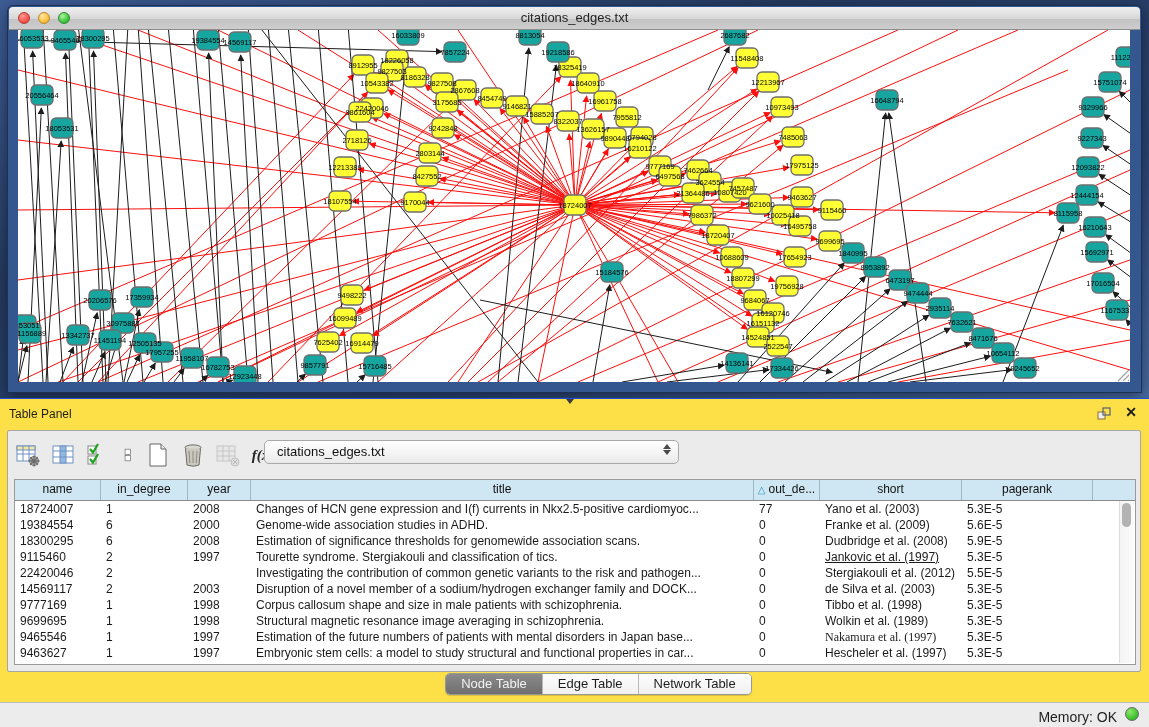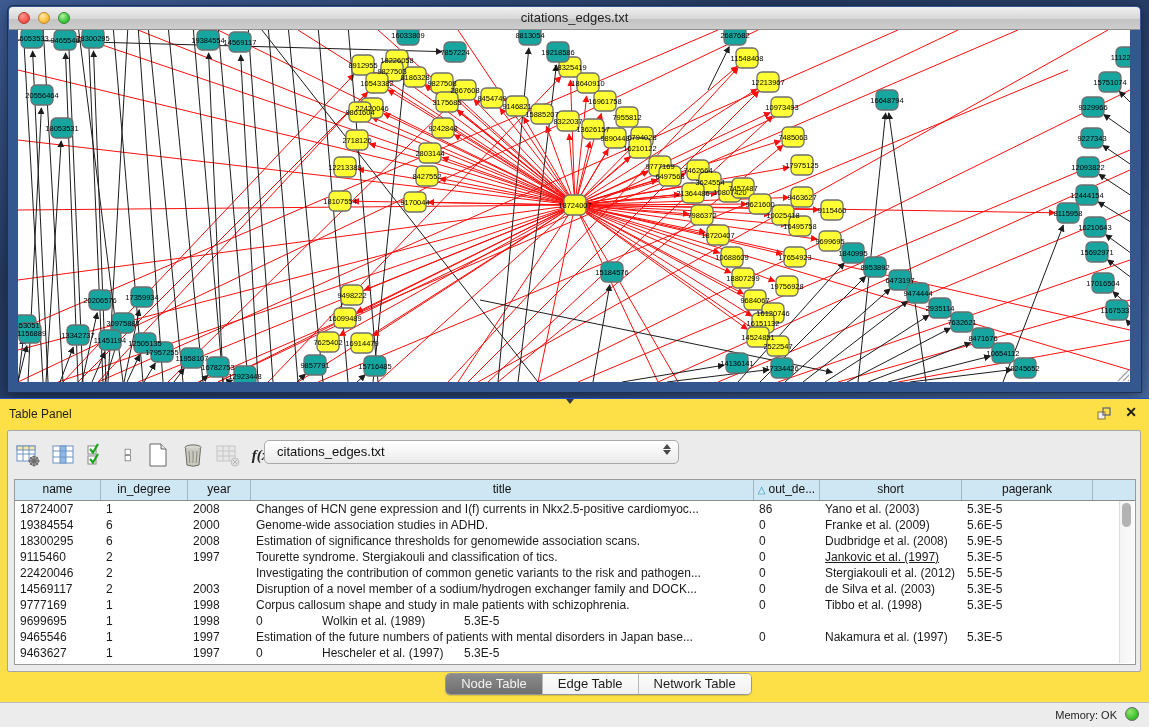--- a/index.html
+++ b/index.html
@@ -57,21 +57,21 @@
 
   .tabs{position:absolute;left:0;right:0;top:274px;display:flex;justify-content:center;}
   .seg{display:flex;border:1px solid #979797;border-radius:5px;overflow:hidden;background:#fff;
     box-shadow:0 1px 1px rgba(0,0,0,.15);margin-left:48px;}
   .seg .tab{font-size:13px;color:#1c1c1c;padding:2px 15px;line-height:16px;
     background:linear-gradient(#fefefe,#f0f0f0);border-right:1px solid #b9b9b9;}
   .seg .tab:last-child{border-right:none;}
   .seg .tab.sel{background:linear-gradient(#8b8b8b,#6f6f6f);color:#f3f3f3;}
 
   .statusbar{position:absolute;left:0;right:0;bottom:0;height:25px;background:#ececec;border-top:1px solid #bcbcbc;}
-  .memlabel{position:absolute;right:32px;top:6px;font-size:11px;color:#1e1e1e;}
+  .memlabel{position:absolute;right:32px;top:6px;font-size:14px;color:#1e1e1e;}
   .memdot{position:absolute;right:10px;top:4px;width:14px;height:14px;border-radius:50%;
     background:radial-gradient(circle at 35% 30%,#8fe76b,#3cc02c 65%,#2b9c1e);border:1px solid #6a6a6a;box-sizing:border-box;}
 </style>
 </head>
 <body>
 
 <div class="desktop">
   <div class="graph-window">
     <div class="titlebar">
       <div class="traffic">
@@ -799,21 +799,21 @@
           <div class="th" style="width: 66px;"><span class="sort">△</span>out_de...</div>
           <div class="th" style="width: 142px;">short</div>
           <div class="th" style="width: 131px;">pagerank</div>
         </div>
       <div id="tbody">
           <div class="trow">
             <div class="td" style="width: 86px;">18724007</div>
             <div class="td" style="width: 87px;">1</div>
             <div class="td" style="width: 63px;">2008</div>
             <div class="td" style="width: 503px;">Changes of HCN gene expression and I(f) currents in Nkx2.5-positive cardiomyoc...</div>
-            <div class="td" style="width: 66px;">86</div>
+            <div class="td" style="width: 66px;">77</div>
             <div class="td" style="width: 142px;">Yano et al. (2003)</div>
             <div class="td" style="width: 131px;">5.3E-5</div>
           </div>
           <div class="trow">
             <div class="td" style="width: 86px;">19384554</div>
             <div class="td" style="width: 87px;">6</div>
             <div class="td" style="width: 63px;">2000</div>
             <div class="td" style="width: 503px;">Genome-wide association studies in ADHD.</div>
             <div class="td" style="width: 66px;">0</div>
             <div class="td" style="width: 142px;">Franke et al. (2009)</div>
@@ -852,46 +852,48 @@
             <div class="td" style="width: 63px;">2003</div>
             <div class="td" style="width: 503px;">Disruption of a novel member of a sodium/hydrogen exchanger family and DOCK...</div>
             <div class="td" style="width: 66px;">0</div>
             <div class="td" style="width: 142px;">de Silva et al. (2003)</div>
             <div class="td" style="width: 131px;">5.3E-5</div>
           </div>
           <div class="trow">
             <div class="td" style="width: 86px;">9777169</div>
             <div class="td" style="width: 87px;">1</div>
             <div class="td" style="width: 63px;">1998</div>
-            <div class="td" style="width: 503px;">Corpus callosum shape and study in male patients with schizophrenia.</div>
+            <div class="td" style="width: 503px;">Corpus callosum shape and size in male patients with schizophrenia.</div>
             <div class="td" style="width: 66px;">0</div>
             <div class="td" style="width: 142px;">Tibbo et al. (1998)</div>
             <div class="td" style="width: 131px;">5.3E-5</div>
           </div>
           <div class="trow">
             <div class="td" style="width: 86px;">9699695</div>
             <div class="td" style="width: 87px;">1</div>
             <div class="td" style="width: 63px;">1998</div>
+            <div class="td" style="width: 503px;">Structural magnetic resonance image averaging in schizophrenia.</div>
             <div class="td" style="width: 66px;">0</div>
             <div class="td" style="width: 142px;">Wolkin et al. (1989)</div>
             <div class="td" style="width: 131px;">5.3E-5</div>
           </div>
           <div class="trow">
             <div class="td" style="width: 86px;">9465546</div>
             <div class="td" style="width: 87px;">1</div>
             <div class="td" style="width: 63px;">1997</div>
             <div class="td" style="width: 503px;">Estimation of the future numbers of patients with mental disorders in Japan base...</div>
             <div class="td" style="width: 66px;">0</div>
-            <div class="td" style="width: 142px;">Nakamura et al. (1997)</div>
+            <div class="td" style="width: 142px; font-family: Liberation Serif, serif;">Nakamura et al. (1997)</div>
             <div class="td" style="width: 131px;">5.3E-5</div>
           </div>
           <div class="trow">
             <div class="td" style="width: 86px;">9463627</div>
             <div class="td" style="width: 87px;">1</div>
             <div class="td" style="width: 63px;">1997</div>
+            <div class="td" style="width: 503px;">Embryonic stem cells: a model to study structural and functional properties in car...</div>
             <div class="td" style="width: 66px;">0</div>
             <div class="td" style="width: 142px;">Hescheler et al. (1997)</div>
             <div class="td" style="width: 131px;">5.3E-5</div>
           </div>
         </div>
       <div class="vscroll">
         <div class="vthumb"></div>
       </div>
     </div>
   </div>

